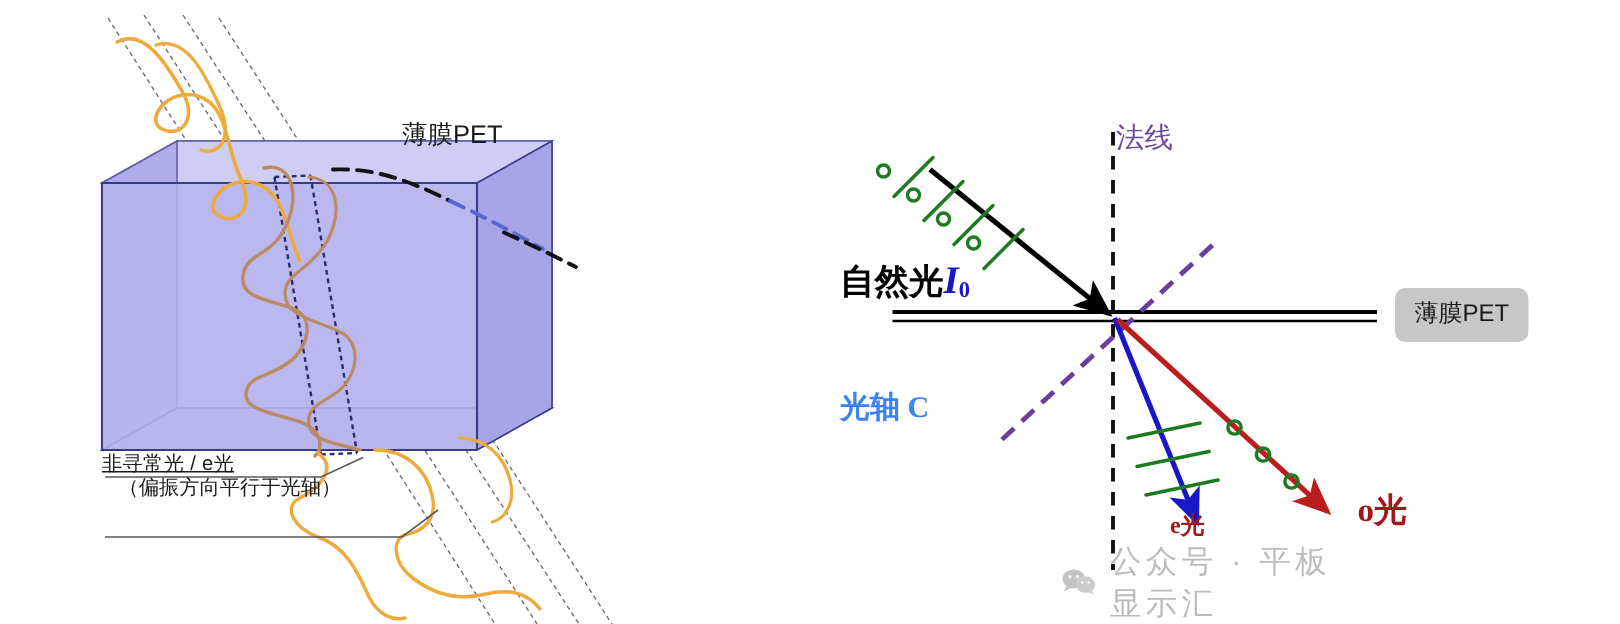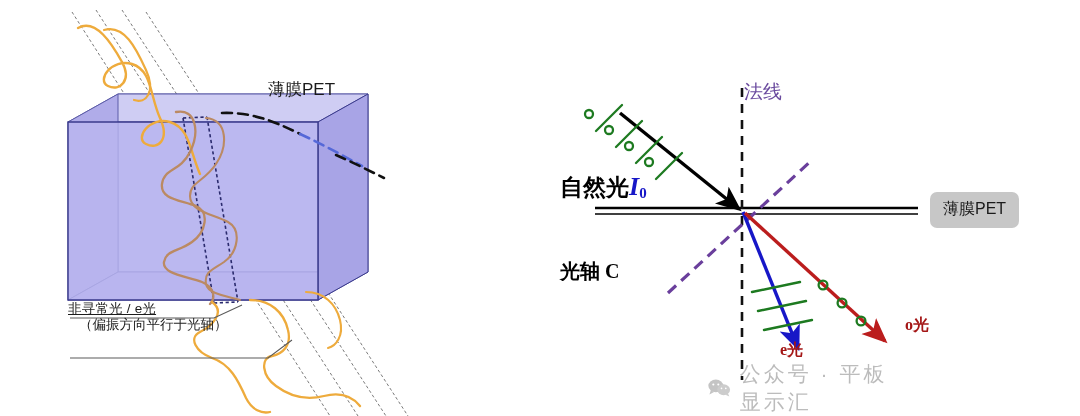--- a/index.html
+++ b/index.html
@@ -58,21 +58,21 @@
   
   .r-lbl { position: absolute; white-space: nowrap; }
 
   #lbl-normal {
     left: 744px; top: 79px;
     font-size: 19px; color: #6a4a9e; font-weight: normal;
     font-family: "Liberation Sans", "DejaVu Sans", sans-serif;
   }
   #lbl-axis {
     left: 560px; top: 258px;
-    font-size: 20px; color: #000000; font-weight: bold;
+    font-size: 20px; color: #3b82f6; font-weight: bold;
     font-family: "Liberation Serif", "DejaVu Serif", serif;
   }
   #lbl-axis .cn {
     font-family: "Liberation Sans", "DejaVu Sans", sans-serif;
   }
   #lbl-natural {
     left: 560px; top: 172px;
     font-size: 23px; color: #000000; font-weight: bold;
     font-family: "Liberation Sans", "DejaVu Sans", sans-serif;
     text-align: center;
@@ -91,22 +91,22 @@
   }
   #lbl-e {
     left: 780px; top: 340px;
     font-size: 16px; color: #a41616; font-weight: bold;
     font-family: "Liberation Serif", "DejaVu Serif", serif;
   }
   #lbl-e .cn, #lbl-o .cn {
     font-family: "Liberation Sans", "DejaVu Sans", sans-serif;
   }
   #lbl-o {
-    left: 905px; top: 315px;
-    font-size: 16px; color: #a41616; font-weight: bold;
+    left: 905px; top: 325px;
+    font-size: 22px; color: #a41616; font-weight: bold;
     font-family: "Liberation Serif", "DejaVu Serif", serif;
   }
   #pet-chip {
     left: 930px; top: 192px;
     background: #c7c7c7;
     border-radius: 7px;
     padding: 7px 13px 8px 13px;
     font-size: 16px;
     color: #1a1a1a;
     font-family: "Liberation Sans", "DejaVu Sans", sans-serif;

